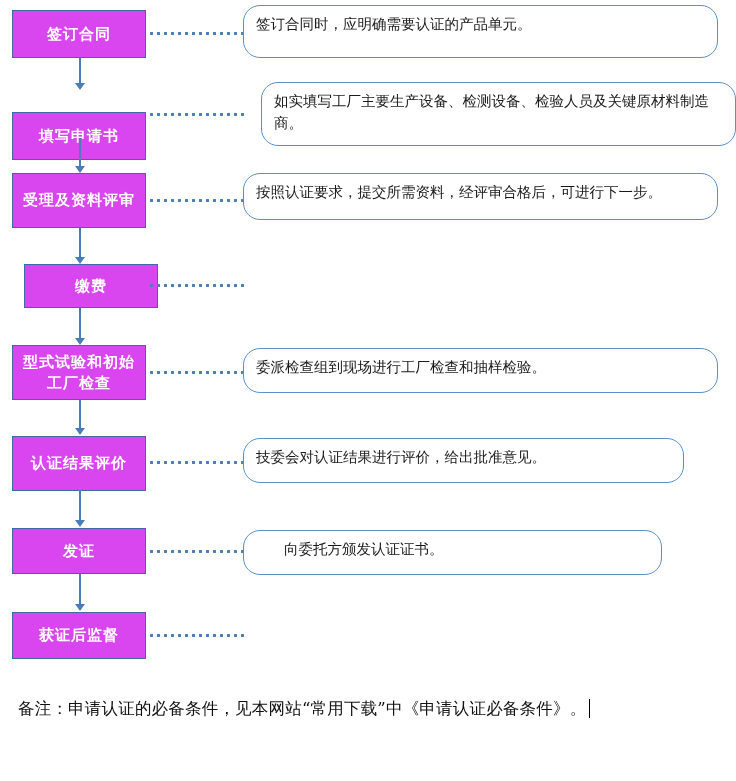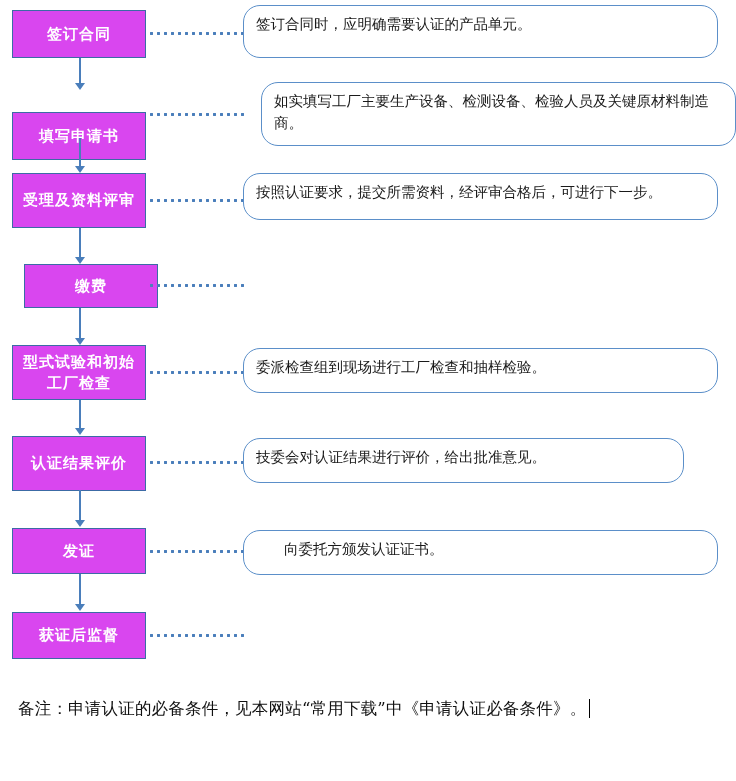--- a/index.html
+++ b/index.html
@@ -177,21 +177,21 @@
   </div>
   <div class="arrow-v" style="left:79px; top:490px;">
     <div class="shaft" style="height:30px;"></div>
     <div class="head" style="top:30px;"></div>
   </div>
 
   <div class="step-box" style="left:12px; top:528px; width:134px; height:46px;">
     <span class="step-label">发证</span>
   </div>
   <div class="dots" style="left:148px; top:550px; width:96px;"></div>
-  <div class="desc-box" style="left:243px; top:530px; width:475px; height:45px;padding-left:40px;">
+  <div class="desc-box" style="left:243px; top:530px; width:419px; height:45px;padding-left:40px;">
     <span class="desc-text">向委托方颁发认证证书。</span>
   </div>
   <div class="arrow-v" style="left:79px; top:574px;">
     <div class="shaft" style="height:30px;"></div>
     <div class="head" style="top:30px;"></div>
   </div>
 
   <div class="step-box" style="left:12px; top:612px; width:134px; height:47px;">
     <span class="step-label">获证后监督</span>
   </div>

